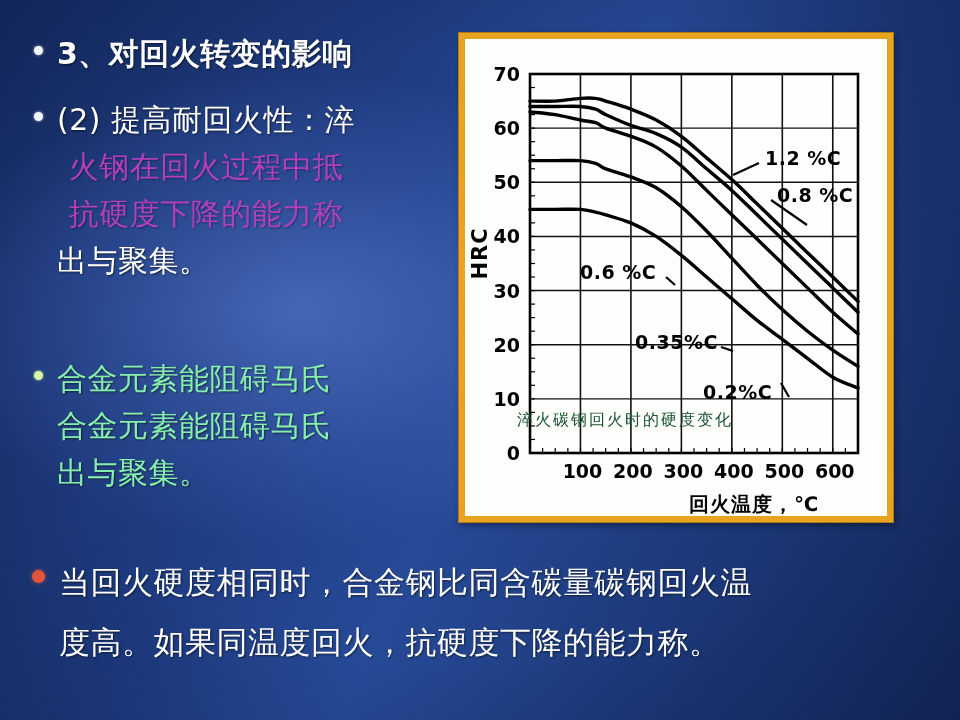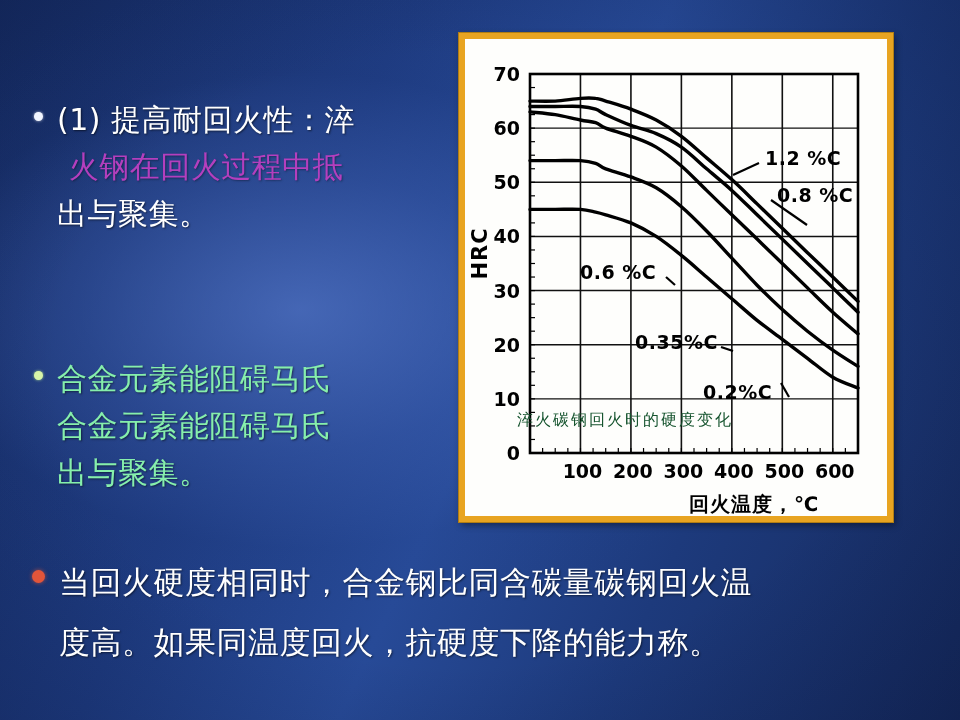--- a/index.html
+++ b/index.html
@@ -121,26 +121,33 @@
 </head>
 <body>
 
 <div id="slide">
   <div id="bg-base"></div>
   <div id="bg-glow"></div>
   <div id="bg-vignette"></div>
 
   <div id="text-col">
 
+    <div class="bullet-row" id="row-a">
+      <span class="bullet-dot dot-white"></span>
+      <span class="line-stack">
+        <span class="tline t-white t-bold">3、对回火转变的影响</span>
+      </span>
+    </div>
 
     <div class="bullet-row" id="row-b">
       <span class="bullet-dot dot-white"></span>
       <span class="line-stack">
-        <span class="tline t-white">(1) 提高耐回火性：淬</span>
+        <span class="tline t-white">(2) 提高耐回火性：淬</span>
         <span class="tline t-purple">火钢在回火过程中抵</span>
+        <span class="tline t-purple">抗硬度下降的能力称</span>
         <span class="tline t-white">出与聚集。</span>
       </span>
     </div>
 
     <div class="bullet-row" id="row-c">
       <span class="bullet-dot dot-green"></span>
       <span class="line-stack">
         <span class="tline t-green">合金元素能阻碍马氏</span>
         <span class="tline t-green">合金元素能阻碍马氏</span>
         <span class="tline t-green">出与聚集。</span>

